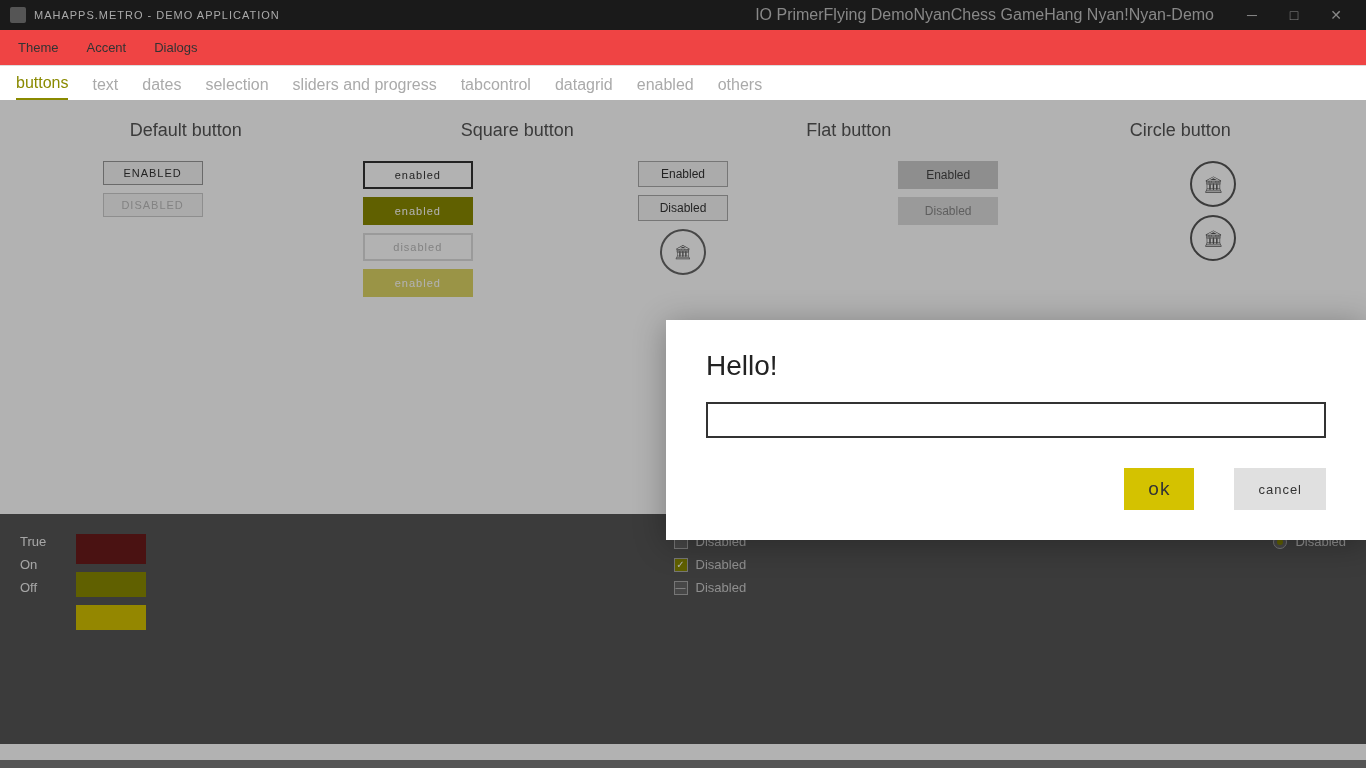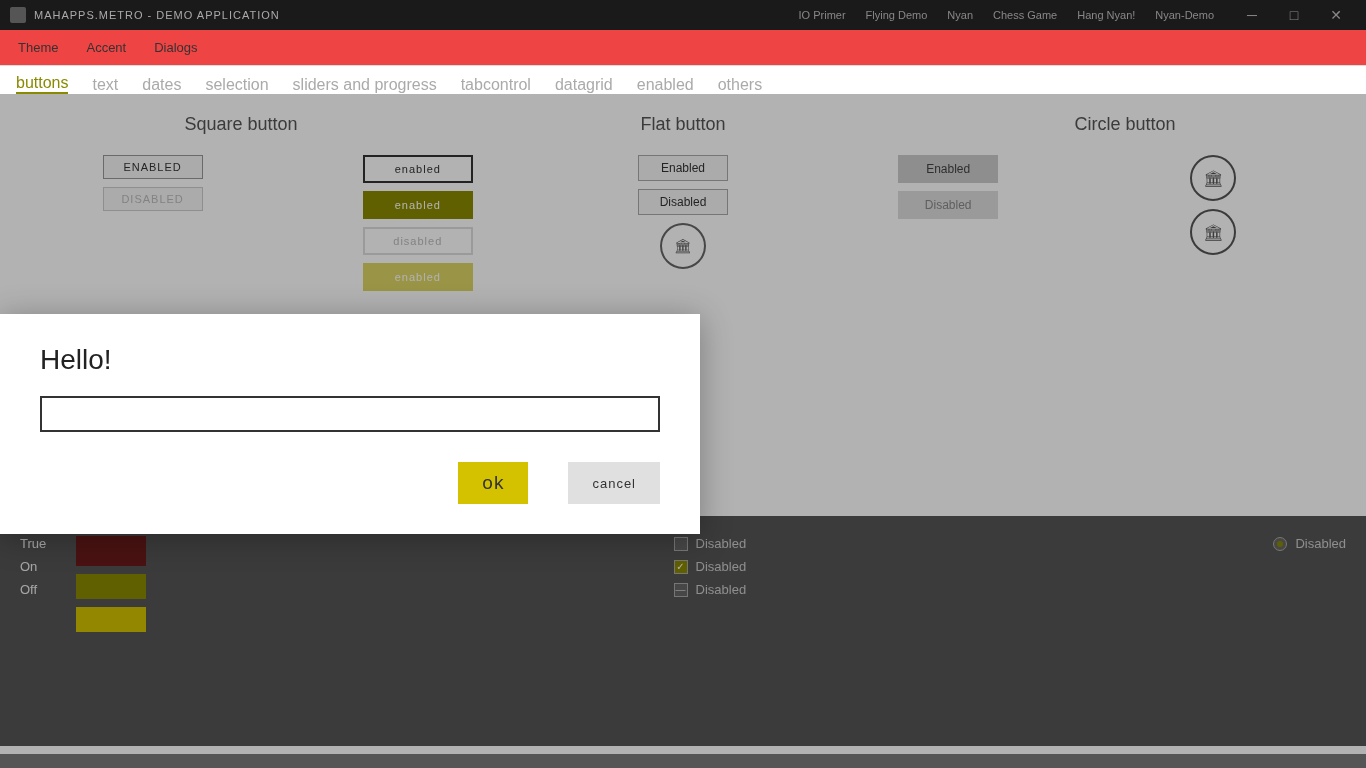--- a/index.html
+++ b/index.html
@@ -17,21 +17,21 @@
       gap: 8px;
     }
     .title-bar-icon {
       width: 16px; height: 16px;
       background: #555;
       border-radius: 2px;
       flex-shrink: 0;
     }
     .title-bar-title { color: #aaa; font-size: 11px; letter-spacing: 1px; }
     .title-bar-spacer { flex: 1; }
-    .title-bar-links { display: flex; gap: 20px; color: #888; font-size: 11px; }
+    .title-bar-links { display: flex; color: #888; font-size: 16px; }
     .title-bar-controls { display: flex; gap: 2px; margin-left: 10px; }
     .title-bar-btn {
       width: 40px; height: 30px;
       background: transparent;
       border: none;
       color: #888;
       font-size: 14px;
       cursor: pointer;
       display: flex; align-items: center; justify-content: center;
     }
@@ -58,20 +58,21 @@
       background: #fff;
       padding: 8px 16px 0;
       display: flex;
       gap: 24px;
       align-items: flex-end;
       border-bottom: none;
     }
     .nav-tab {
       font-size: 16px;
       cursor: pointer;
+      padding-bottom: 6px;
       color: #aaa;
     }
     .nav-tab.active { color: #8a8a00; border-bottom: 2px solid #8a8a00; font-weight: 500; }
 
     
     .main-content {
       background: #fff;
       position: relative;
       height: calc(768px - 30px - 36px - 42px);
       overflow: hidden;
@@ -184,21 +185,21 @@
       background: transparent;
       display: flex; align-items: center; justify-content: center;
       cursor: pointer;
       font-size: 16px;
       color: #555;
     }
 
     
     .bottom-area {
       position: absolute;
-      bottom: 8px; left: 0; right: 0;
+      bottom: 16px; left: 0; right: 0;
       height: 230px;
       background: #555;
       display: flex;
       padding: 20px;
       gap: 30px;
       align-items: flex-start;
     }
 
     .bottom-col {
       display: flex;
@@ -244,21 +245,21 @@
       display: flex; align-items: center; justify-content: center;
     }
 
     
     .modal-overlay {
       position: absolute;
       top: 0; left: 0; right: 0; bottom: 0;
       background: rgba(0,0,0,0.3);
       display: flex;
       align-items: center;
-      justify-content: flex-start;
+      justify-content: flex-end;
       z-index: 100;
     }
 
     .modal {
       background: #fff;
       width: 700px;
       padding: 30px 40px 30px;
       box-shadow: 0 4px 30px rgba(0,0,0,0.3);
     }
 
@@ -362,20 +363,23 @@
   <span class="nav-tab">enabled</span>
   <span class="nav-tab">others</span>
 </div>
 
 <div class="main-content">
 
   <div class="buttons-area">
 
     <div class="section-headers">
       <div class="section-col">
+        <span class="section-title">Default button</span>
+      </div>
+      <div class="section-col">
         <span class="section-title">Square button</span>
       </div>
       <div class="section-col">
         <span class="section-title">Flat button</span>
       </div>
       <div class="section-col">
         <span class="section-title">Circle button</span>
       </div>
     </div>
 

